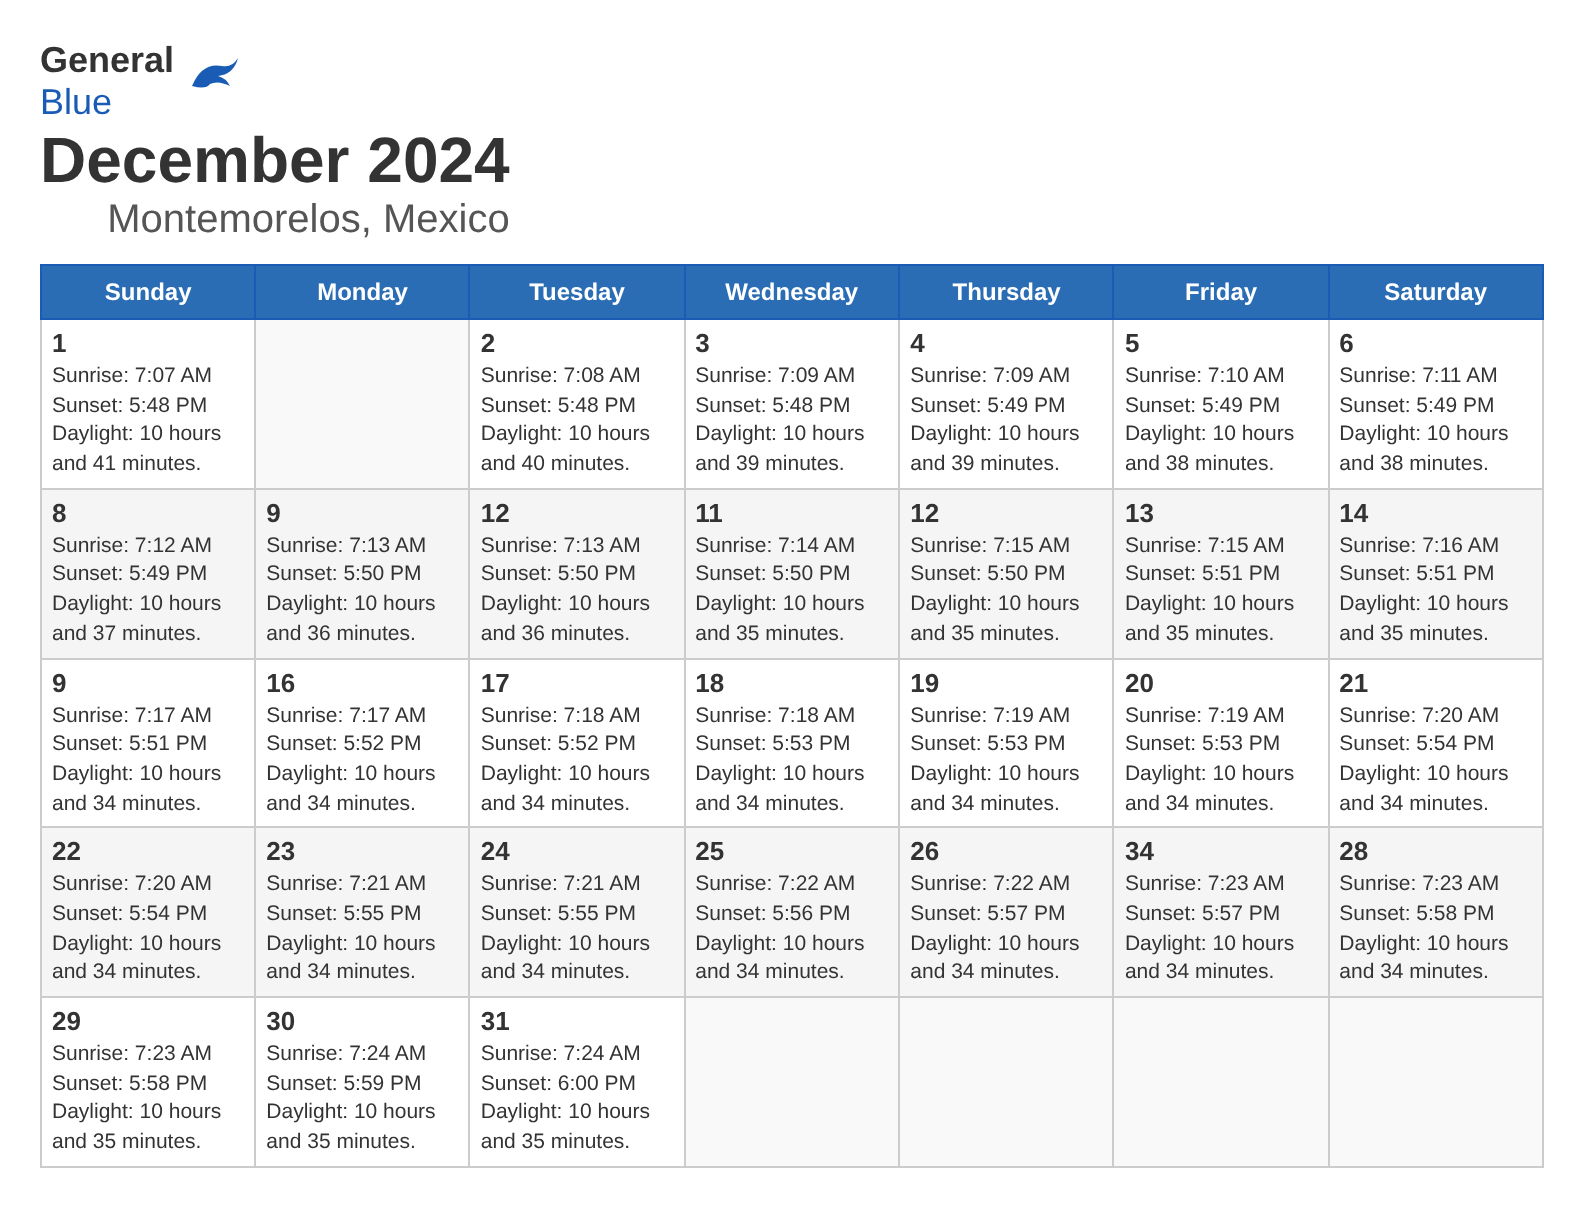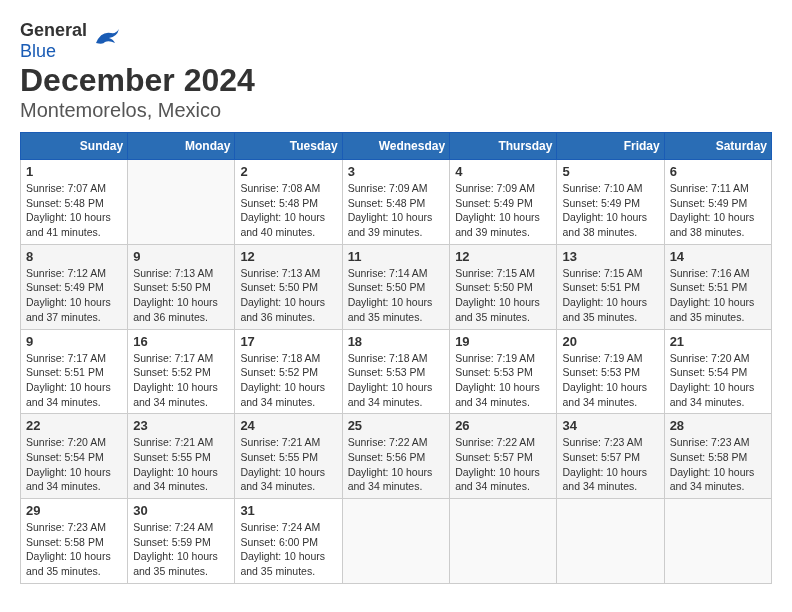--- a/index.html
+++ b/index.html
@@ -30,41 +30,41 @@
     .logo-text-blue {
       font-size: 18px;
       font-weight: normal;
       color: #1a5cb5;
     }
     .logo-bird {
       color: #1a5cb5;
       font-size: 22px;
     }
     .title-area {
-      text-align: left;
+      text-align: right;
     }
     .month-title {
       font-size: 32px;
       font-weight: bold;
       color: #333;
     }
     .location-title {
       font-size: 20px;
       color: #555;
     }
     .calendar {
       width: 100%;
       border-collapse: collapse;
       font-size: 10.5px;
     }
     .calendar thead th {
       background-color: #2a6db5;
       color: #fff;
       padding: 6px 4px;
-      text-align: right;
+      text-align: center;
       font-size: 12px;
       font-weight: bold;
       border: 1px solid #1a5cb5;
     }
     .calendar tbody td {
       vertical-align: top;
       padding: 4px 5px;
       border: 1px solid #ccc;
       width: 108px;
       min-height: 80px;

